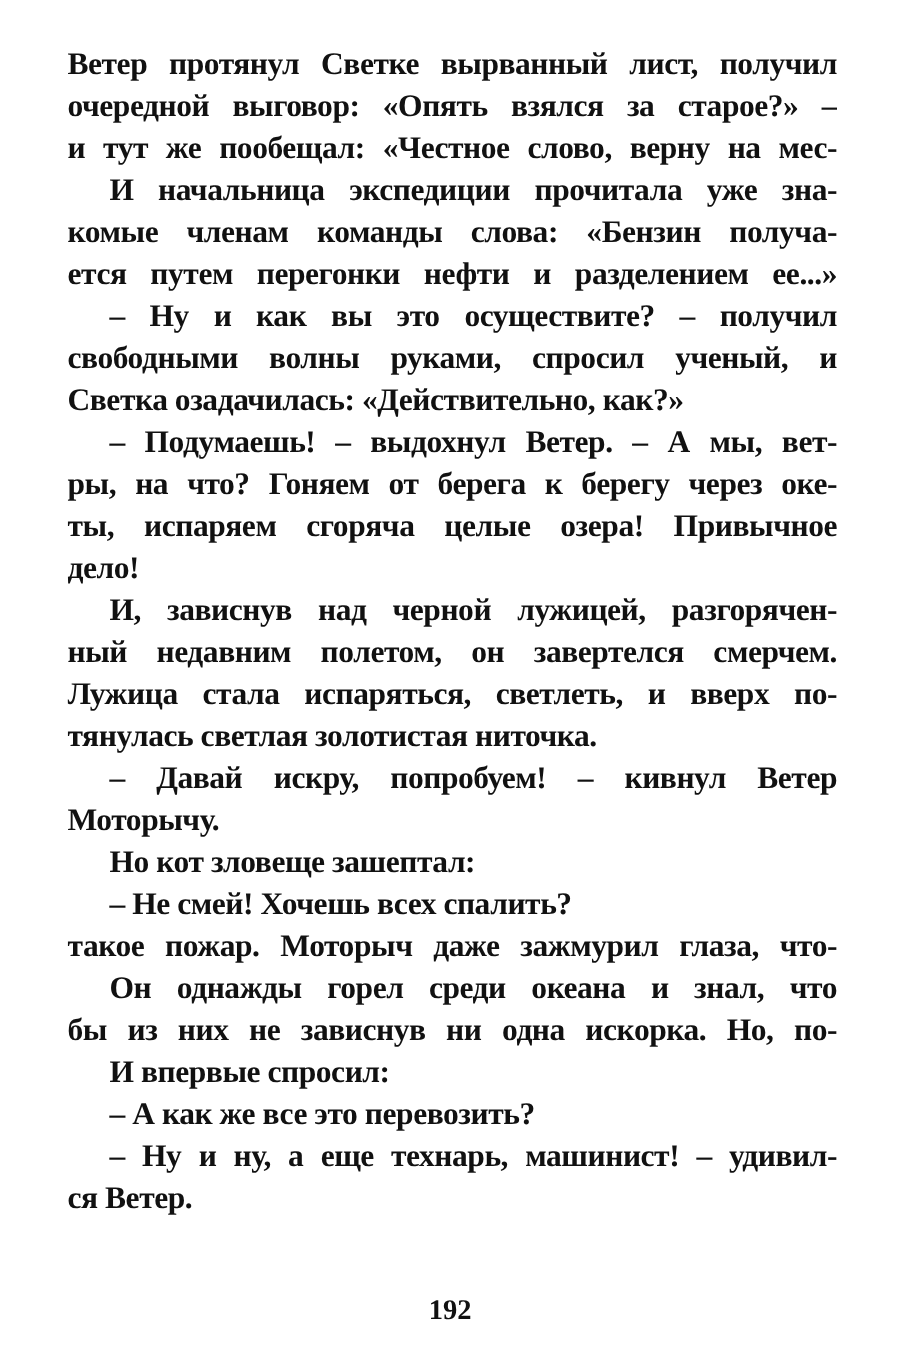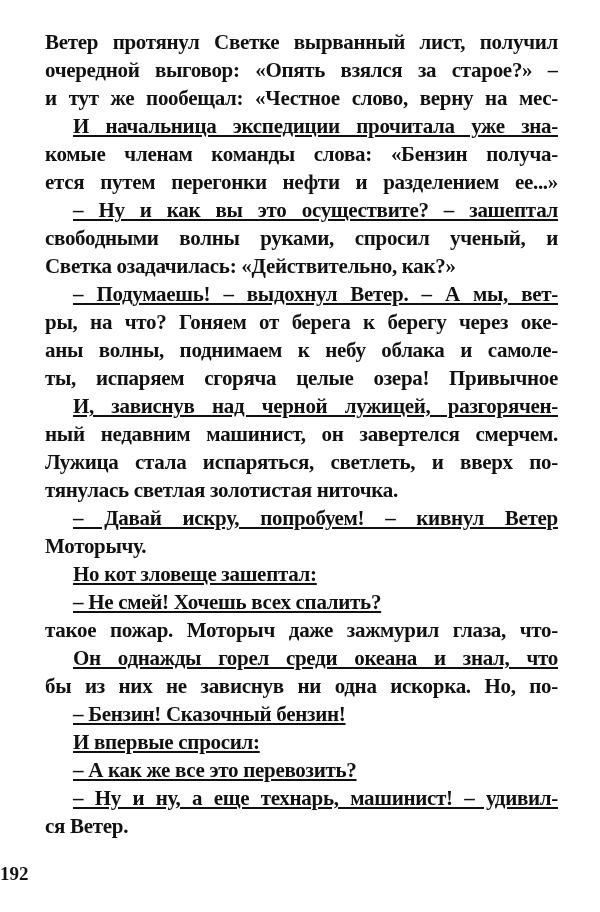--- a/index.html
+++ b/index.html
@@ -15,57 +15,56 @@
     .line {
       display: block;
       height: 28px; line-height: 28px;
       font-size: 21px; font-weight: bold;
       letter-spacing: -0.3px;
       white-space: nowrap;
       text-align: justify;
       text-align-last: justify;
       overflow: hidden;
     }
-    .line.indent { padding-left: 28px; text-decoration: underline; }
+    .line.indent { padding-left: 28px; }
     .line.last { text-align-last: left; }
     .page-number {
       position: absolute; left: 0; width: 600px; top: 863px;
-      font-size: 19px; font-weight: bold;
+      text-align: center; font-size: 19px; font-weight: bold;
       font-family: "Liberation Serif", "DejaVu Serif", serif;
     }
   </style>
 </head>
 <body>
 
 <div class="page">
   <div class="text-block">
     <span class="line">Ветер протянул Светке вырванный лист, получил</span>
     <span class="line">очередной выговор: «Опять взялся за старое?» –</span>
     <span class="line">и тут же пообещал: «Честное слово, верну на мес-</span>
     <span class="line indent">И начальница экспедиции прочитала уже зна-</span>
     <span class="line">комые членам команды слова: «Бензин получа-</span>
     <span class="line">ется путем перегонки нефти и разделением ее...»</span>
-    <span class="line indent">– Ну и как вы это осуществите? – зашептал</span>
+    <span class="line indent">– Ну и как вы это осуществите? – получил</span>
     <span class="line">свободными волны руками, спросил ученый, и</span>
     <span class="line last">Светка озадачилась: «Действительно, как?»</span>
     <span class="line indent">– Подумаешь! – выдохнул Ветер. – А мы, вет-</span>
     <span class="line">ры, на что? Гоняем от берега к берегу через оке-</span>
-    <span class="line">аны волны, поднимаем к небу облака и самоле-</span>
     <span class="line">ты, испаряем сгоряча целые озера! Привычное</span>
+    <span class="line last">дело!</span>
     <span class="line indent">И, зависнув над черной лужицей, разгорячен-</span>
-    <span class="line">ный недавним машинист, он завертелся смерчем.</span>
+    <span class="line">ный недавним полетом, он завертелся смерчем.</span>
     <span class="line">Лужица стала испаряться, светлеть, и вверх по-</span>
     <span class="line last">тянулась светлая золотистая ниточка.</span>
     <span class="line indent">– Давай искру, попробуем! – кивнул Ветер</span>
     <span class="line last">Моторычу.</span>
     <span class="line indent last">Но кот зловеще зашептал:</span>
     <span class="line indent last">– Не смей! Хочешь всех спалить?</span>
     <span class="line">такое пожар. Моторыч даже зажмурил глаза, что-</span>
     <span class="line indent">Он однажды горел среди океана и знал, что</span>
     <span class="line">бы из них не зависнув ни одна искорка. Но, по-</span>
-    <span class="line indent last">– Бензин! Сказочный бензин!</span>
     <span class="line indent last">И впервые спросил:</span>
     <span class="line indent last">– А как же все это перевозить?</span>
     <span class="line indent">– Ну и ну, а еще технарь, машинист! – удивил-</span>
     <span class="line last">ся Ветер.</span>
   </div>
   <div class="page-number">192</div>
 </div>
 
 </body></html>

